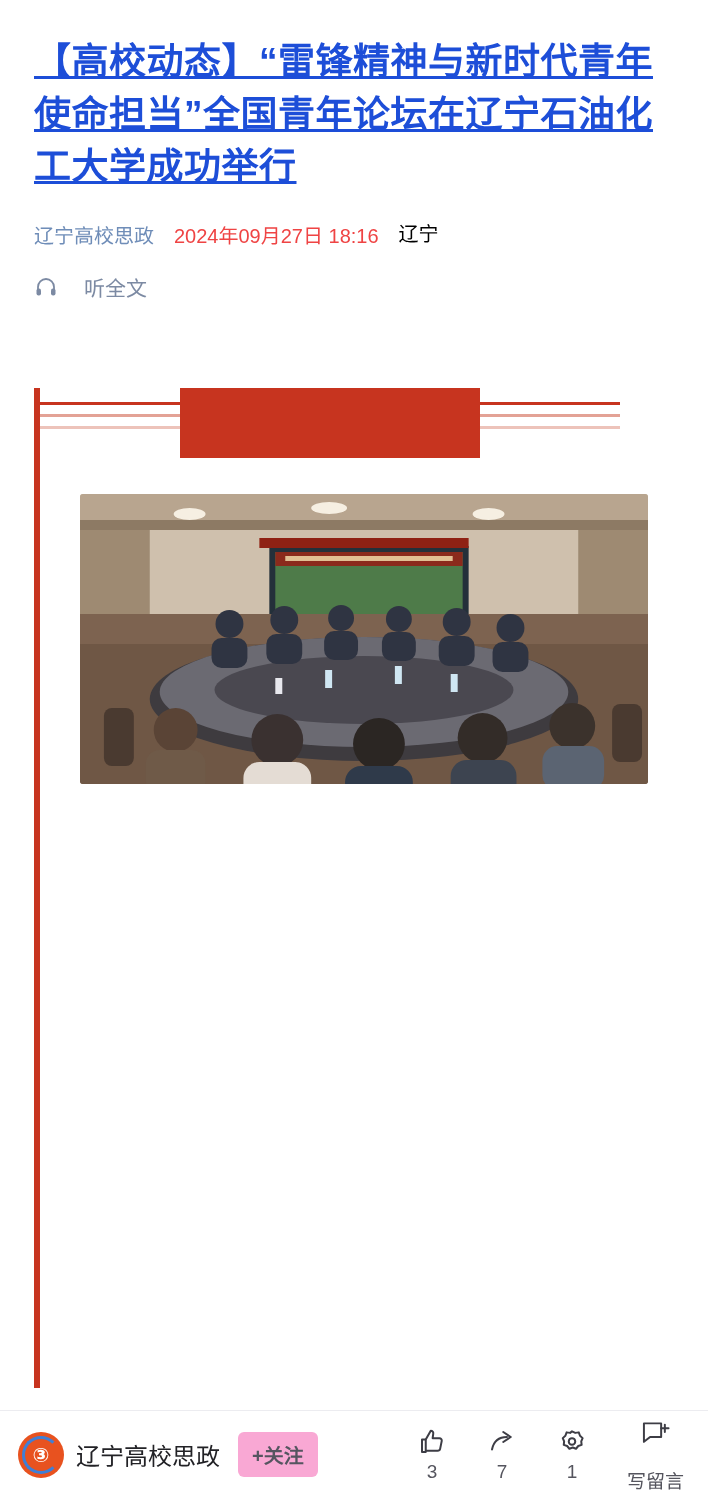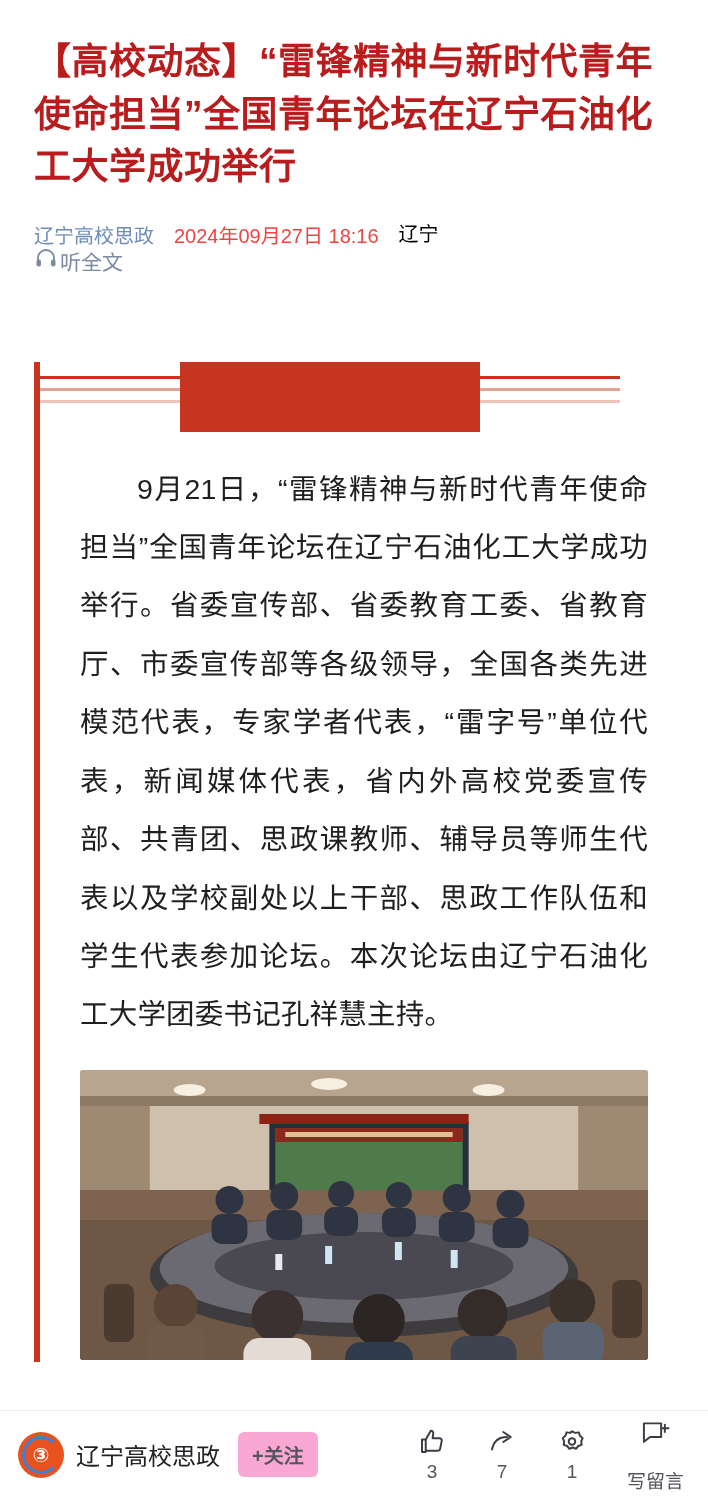--- a/index.html
+++ b/index.html
@@ -18,42 +18,44 @@
   }
 
   
   .article-header {
     padding: 36px 34px 0 34px;
   }
   .article-title {
     font-size: 37px;
     line-height: 1.42;
     font-weight: 700;
-    color: #b91c1c;
+    color: #1d4ed8;
     letter-spacing: 0.5px;
+    text-decoration: underline;
   }
   .meta-row {
     margin-top: 32px;
     display: flex;
     align-items: center;
     gap: 20px;
     font-size: 20px;
     color: #9a9aa2;
     line-height: 1;
   }
   .meta-source {
     color: #6f8db8;
   }
   .meta-date { color: #ef4444; }
   .meta-loc { color: #000000; font-family: Liberation Mono, monospace; }
 
   .listen-row {
-    display: flex;
-    align-items: flex-start;
-    gap: 2px;
+    margin-top: 26px;
+    display: flex;
+    align-items: center;
+    gap: 26px;
     font-size: 21px;
     color: #7c8aa3;
   }
   .listen-icon {
     width: 24px; height: 24px;
     display: inline-flex; align-items: center; justify-content: center;
   }
 
   
   .body-wrap {
@@ -226,21 +228,20 @@
             <span></span>
         </div>
         <div class="deco-block"></div>
         <div class="deco-lines right">
           <span></span>
             <span></span>
             <span></span>
         </div>
       </div>
 
-      <p class="para">9月21日，“雷锋精神与新时代青年使命担当”全国青年论坛在辽宁石油化工大学成功举行。省委宣传部、省委教育工委、省教育厅、市委宣传部等各级领导，全国各类先进模范代表，专家学者代表，“雷字号”单位代表，新闻媒体代表，省内外高校党委宣传部、共青团、思政课教师、辅导员等师生代表以及学校副处以上干部、思政工作队伍和学生代表参加论坛。本次论坛由辽宁石油化工大学团委书记孔祥慧主持。</p>
 
       <div class="photo-wrap">
         <svg class="photo" viewBox="0 0 570 290" preserveAspectRatio="none" role="img">
 
           <rect x="0" y="0" width="570" height="120" fill="#cfc0ad"></rect>
           <rect x="0" y="0" width="570" height="26" fill="#b8a58f"></rect>
           <rect x="0" y="26" width="570" height="10" fill="#8d7a64"></rect>
 
           <ellipse cx="110" cy="20" rx="16" ry="6" fill="#f6efe2"></ellipse>
           <ellipse cx="250" cy="14" rx="18" ry="6" fill="#f6efe2"></ellipse>

